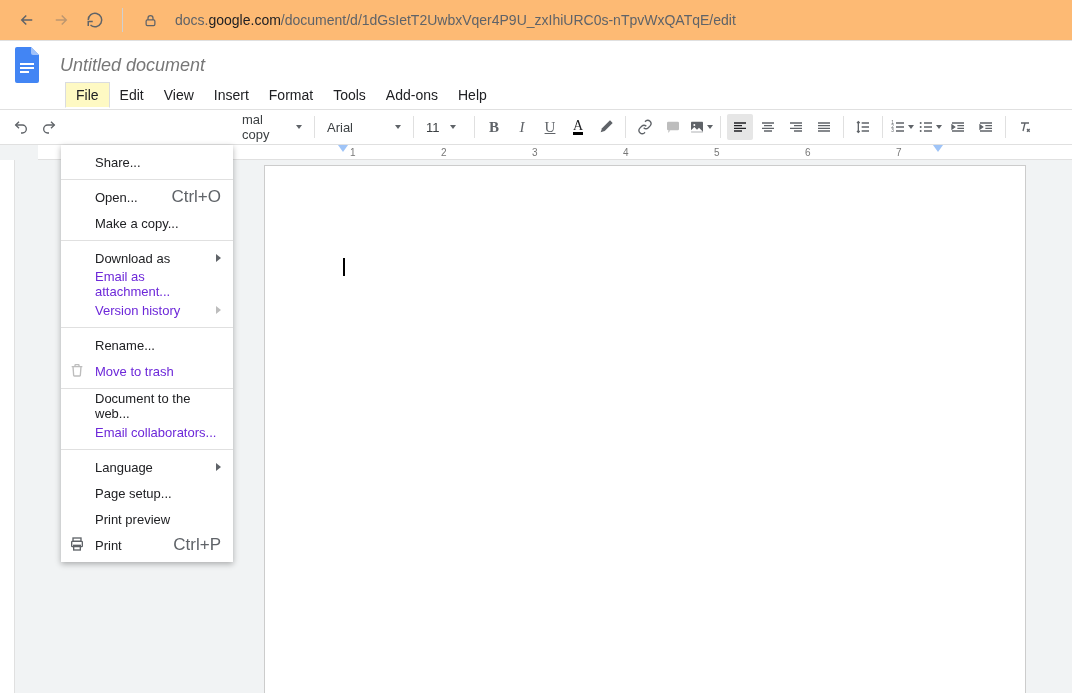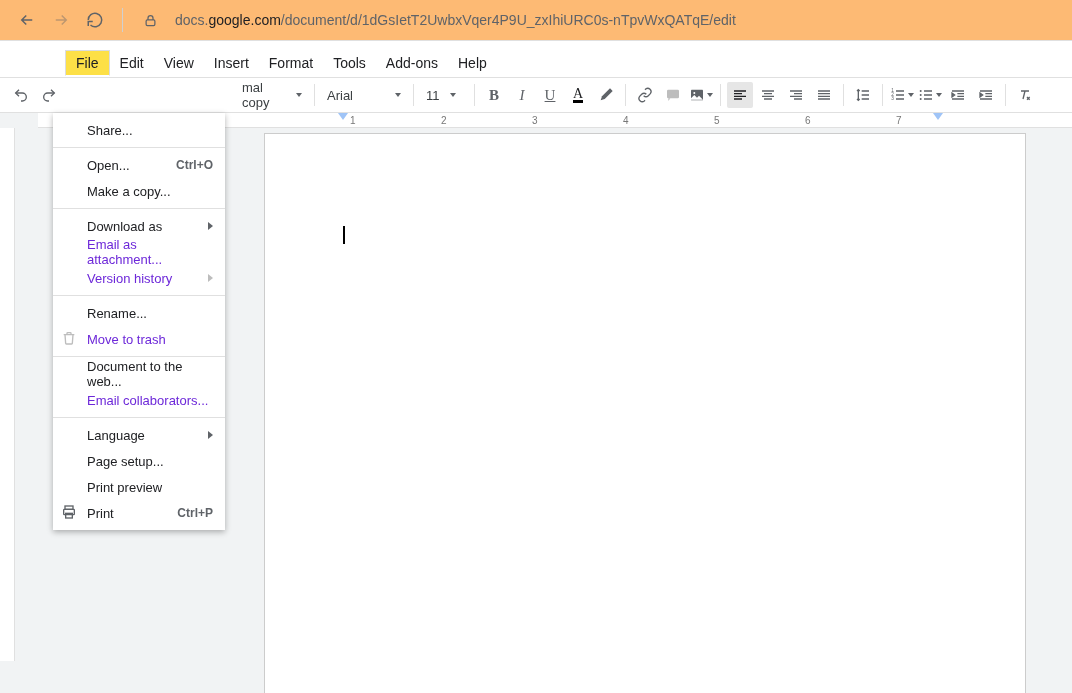--- a/index.html
+++ b/index.html
@@ -13,21 +13,21 @@
   .url { color: #5f6368; font-size: 14px; margin-left: 6px; }
   .url .host { color: #202124; }
 
   
   .doc-header { background: #fff; padding: 8px 10px 0 10px; }
   .title-row { display: flex; align-items: center; gap: 14px; height: 32px; }
   .docs-logo { width: 36px; height: 36px; display:flex; align-items:center; justify-content:center;}
   .doc-title { font-size: 18px; color: #777; font-style: italic; }
   .menu-row { display: flex; align-items: center; height: 28px; padding-left: 55px; font-size: 14px; color:#202124; }
   .menu-item { padding: 4px 10px; cursor: pointer; }
-  .menu-item.active { border: 1px solid #dadce0; border-bottom: 1px solid #fff; background:#fde047; position:relative; z-index:30;}
+  .menu-item.active { border: 1px solid #dadce0; border-bottom: 1px solid #fff; background:#fef9c3; position:relative; z-index:30;}
 
   
   .toolbar { height: 36px; background: #fff; border-top: 1px solid #e0e0e0; border-bottom: 1px solid #e0e0e0; display: flex; align-items: center; padding: 0 8px; gap: 2px; }
   .tbtn { min-width: 26px; height: 26px; display: flex; align-items: center; justify-content: center; color: #5f6368; cursor: pointer; border-radius: 2px; }
   .tbtn.active { background:#e6e6e6; }
   .tsep { width: 1px; height: 22px; background: #e0e0e0; margin: 0 4px; }
   .dd { display: flex; align-items: center; gap: 4px; padding: 0 6px; height: 26px; font-size: 13px; color:#3c4043; cursor:pointer;}
   .caret { width:0; height:0; border-left:3px solid transparent; border-right:3px solid transparent; border-top:4px solid #5f6368; margin-left:6px;}
   .dd-wide { width: 110px; justify-content: space-between;}
 
@@ -36,24 +36,24 @@
   .hruler { position:absolute; top:0; left:38px; right:0; height:15px; background:#fff; border-bottom:1px solid #e0e0e0;}
   .hruler-inner{ position:absolute; left:226px; right:0; top:0; height:100%; }
   .tick { position:absolute; top:2px; font-size:10px; color:#777;}
   .vruler { position:absolute; top:15px; left:0; width:15px; bottom:0; background:#fff; border-right:1px solid #e0e0e0;}
   .page { position:absolute; top:20px; left:264px; width:762px; height:980px; background:#fff; border:1px solid #ccc; }
   .cursor { position:absolute; left:78px; top:92px; width:1.5px; height:18px; background:#000;}
   .marker { position:absolute; width:0; height:0; }
   .marker.down { border-left:5px solid transparent; border-right:5px solid transparent; border-top:7px solid #9fc4f7; top:0;}
 
   
-  .dropdown { position:absolute; left:53px; top:0; width:172px; background:#fff; box-shadow: 0 2px 6px rgba(0,0,0,0.3); z-index:20; padding:4px 0; font-size:13px; }
+  .dropdown { position:absolute; left:61px; top:0; width:172px; background:#fff; box-shadow: 0 2px 6px rgba(0,0,0,0.3); z-index:20; padding:4px 0; font-size:13px; }
   .ditem { display:flex; align-items:center; height:26px; padding: 0 12px 0 34px; color:#202124; cursor:pointer; position:relative;}
   .ditem.disabled { color:#6d28d9; cursor:default;}
-  .ditem .shortcut { margin-left:auto; color:#5f6368; font-size:12px;font-weight:bold;}
+  .ditem .shortcut { margin-left:auto; color:#5f6368; font-size:17px;}
   .ditem .sub { margin-left:auto; width:0; height:0; border-top:4px solid transparent; border-bottom:4px solid transparent; border-left:5px solid #5f6368;}
   .ditem.disabled .sub{ border-left-color:#bdbdbd;}
   .ditem .licon { position:absolute; left:8px; top:4px; color:#5f6368;}
   .dsep { height:1px; background:#e0e0e0; margin:4px 0;}
 
   svg { display:block; }
 </style>
 </head>
 <body>
 
@@ -80,20 +80,32 @@
         <rect x="5" y="11" width="14" height="9" rx="2"></rect>
         <path d="M8 11V8a4 4 0 0 1 8 0v3"></path>
       </svg>
     </div>
   <div class="url">
     <span>docs.</span><span class="host">google.com</span><span>/document/d/1dGsIetT2UwbxVqer4P9U_zxIhiURC0s-nTpvWxQATqE/edit</span>
   </div>
 </div>
 
 <div class="doc-header">
+  <div class="title-row">
+    <div class="docs-logo">
+      <svg width="30" height="40" viewBox="0 0 30 40">
+          <path fill="#4285f4" d="M4 2h14l8 8v26a2 2 0 0 1-2 2H4a2 2 0 0 1-2-2V4a2 2 0 0 1 2-2z"></path>
+          <path fill="#a1c2fa" d="M18 2l8 8h-6a2 2 0 0 1-2-2z"></path>
+          <rect x="7" y="18" width="14" height="2" fill="#fff"></rect>
+          <rect x="7" y="22" width="14" height="2" fill="#fff"></rect>
+          <rect x="7" y="26" width="9" height="2" fill="#fff"></rect>
+        </svg>
+    </div>
+    <div class="doc-title">Untitled document</div>
+  </div>
   <div class="menu-row">
     <div class="menu-item active">File</div>
     <div class="menu-item">Edit</div>
     <div class="menu-item">View</div>
     <div class="menu-item">Insert</div>
     <div class="menu-item">Format</div>
     <div class="menu-item">Tools</div>
     <div class="menu-item">Add-ons</div>
     <div class="menu-item">Help</div>
   </div>

